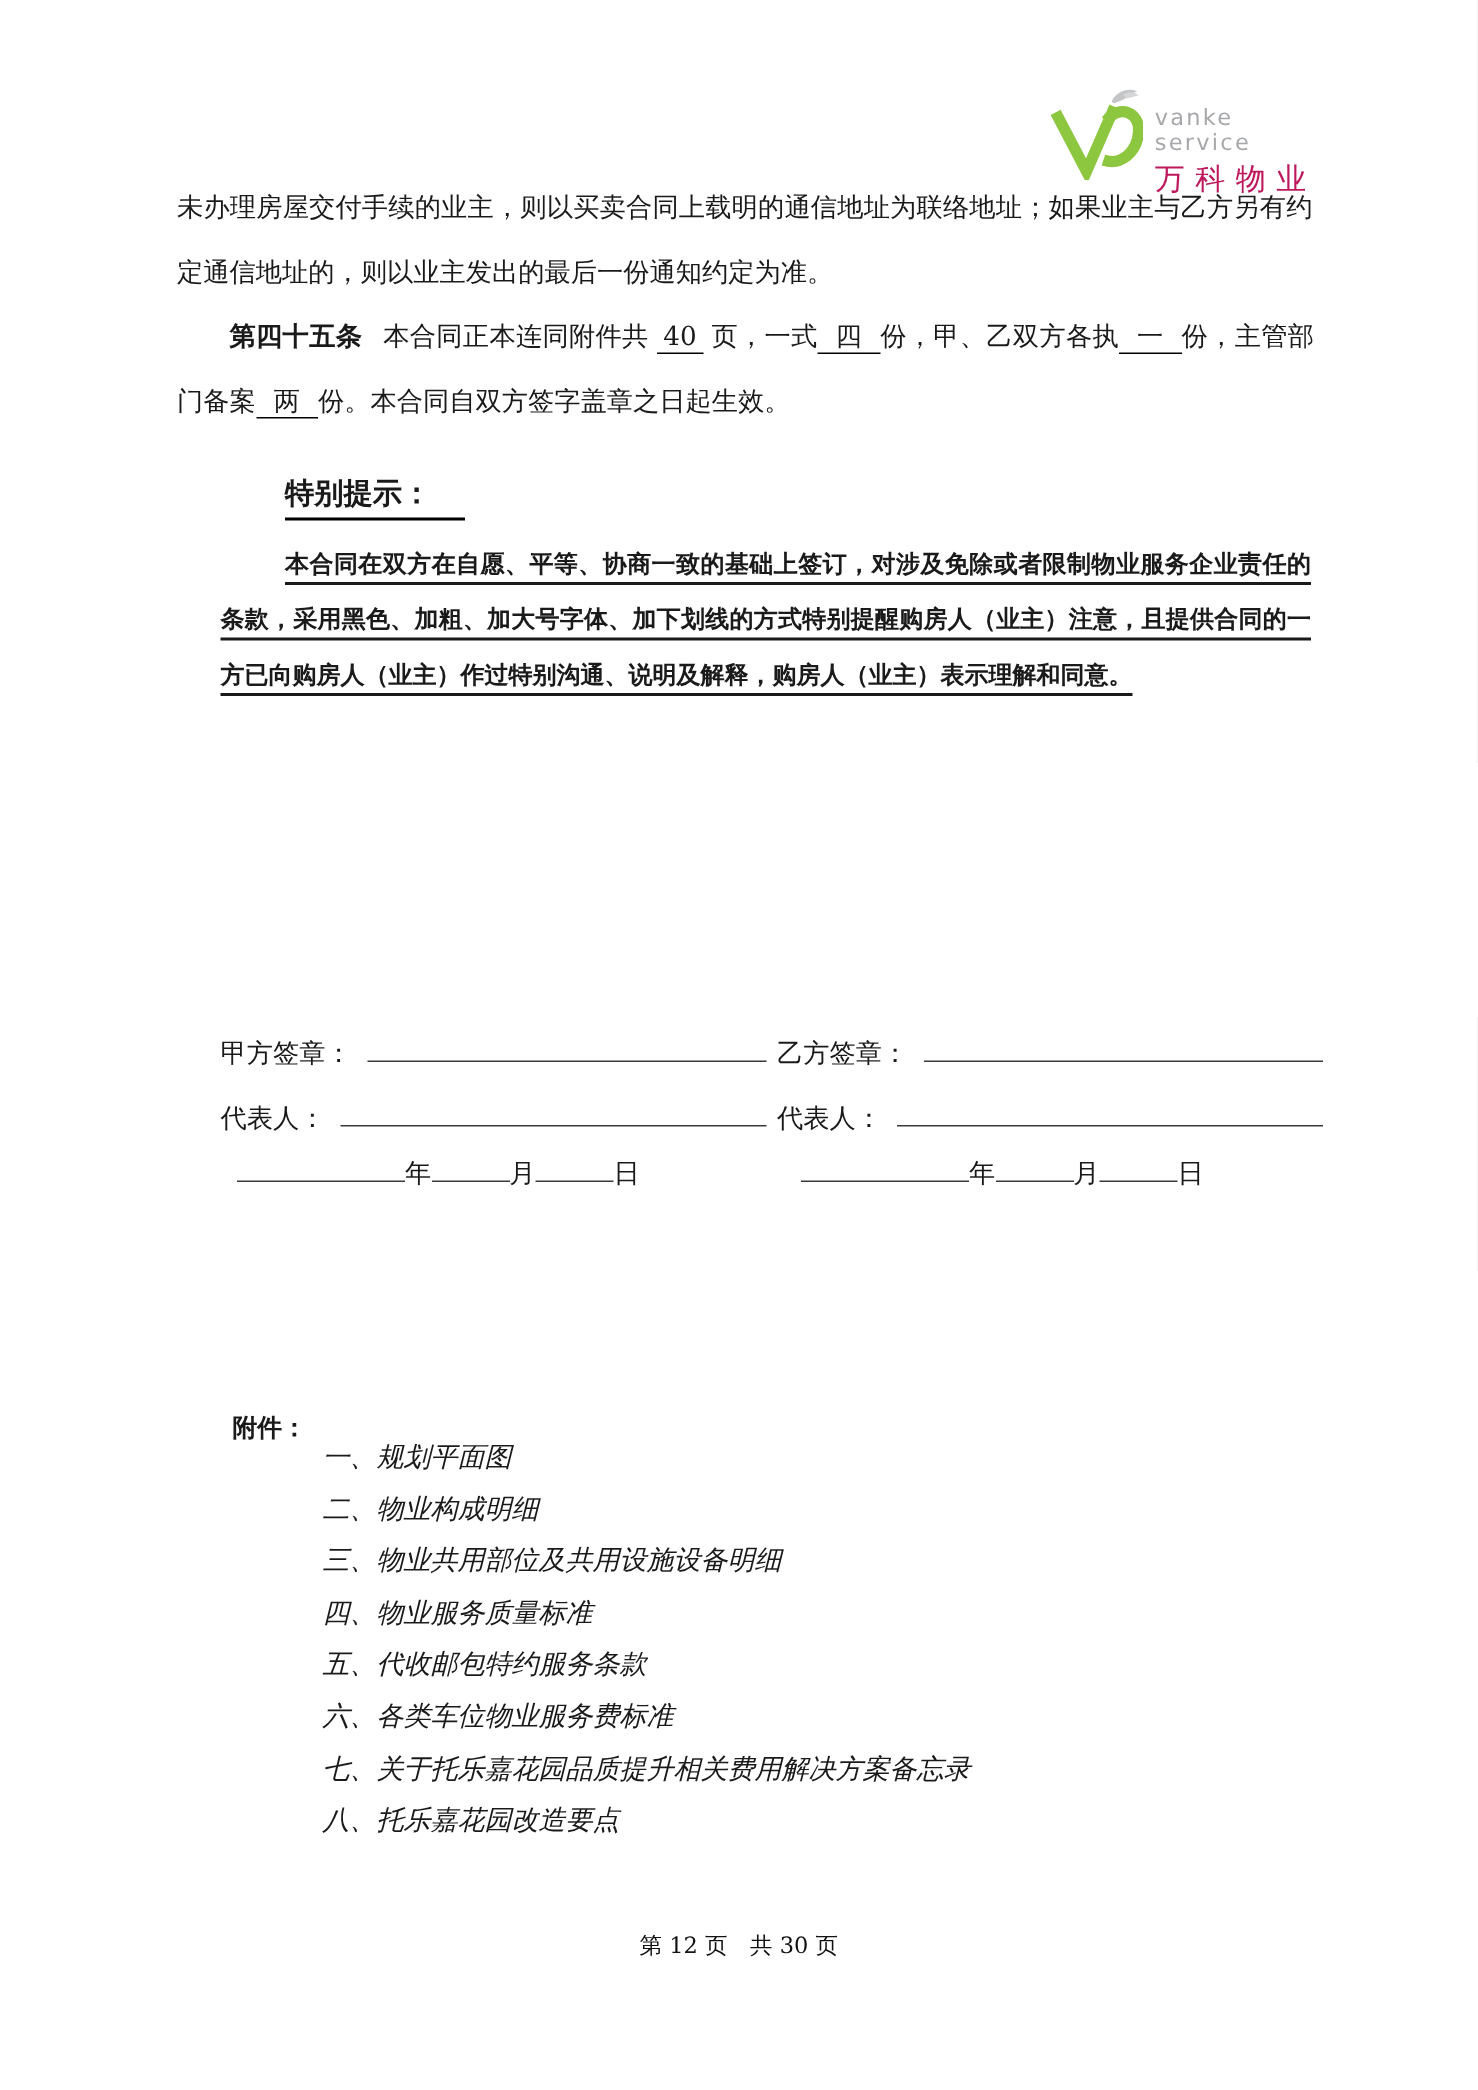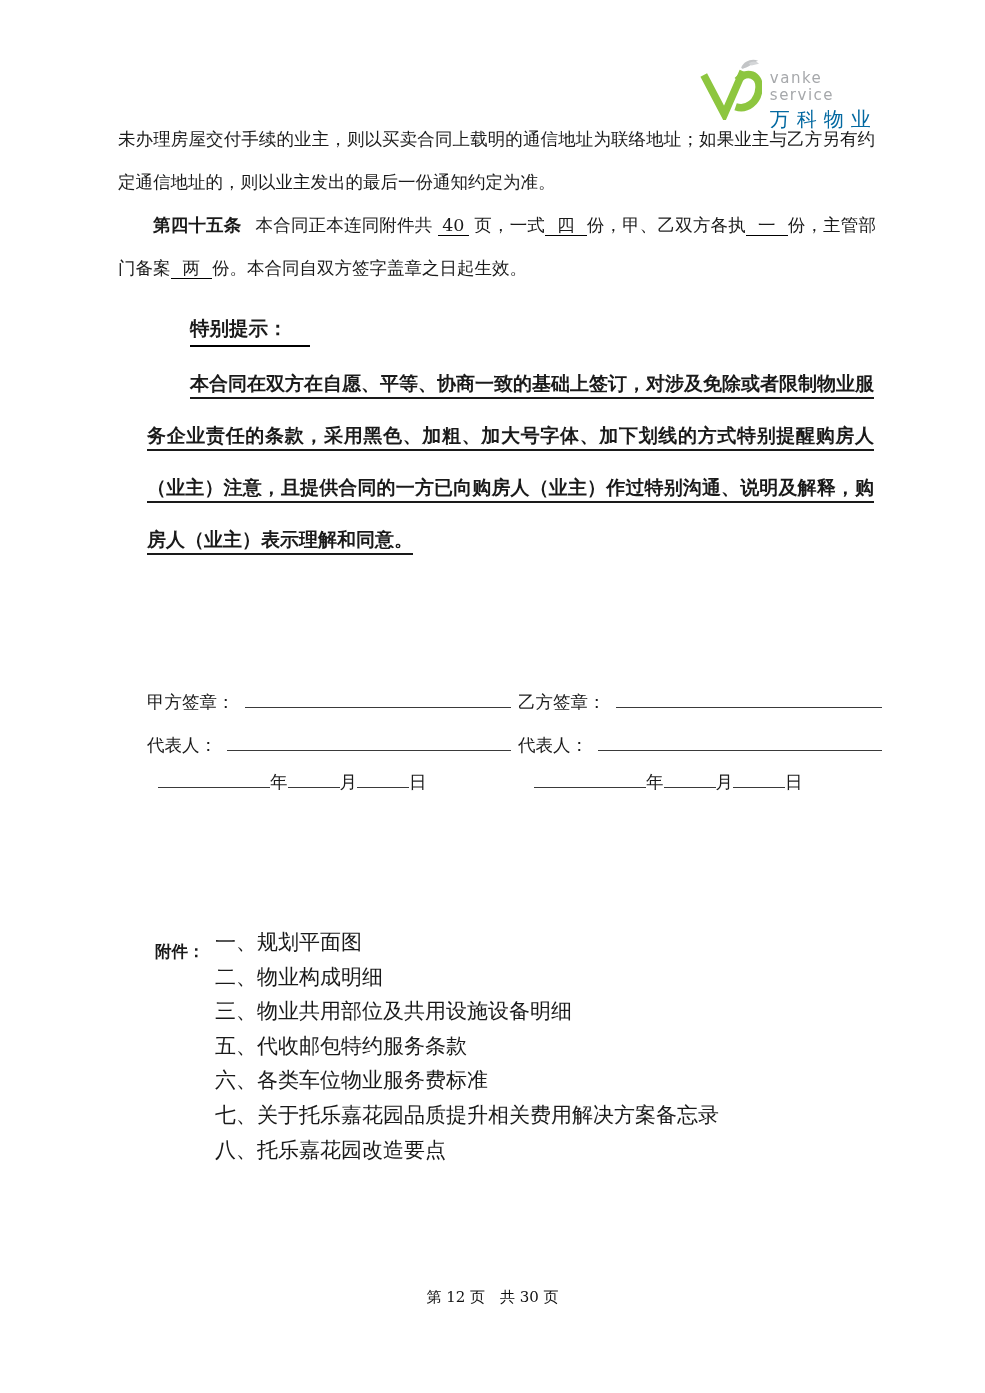--- a/index.html
+++ b/index.html
@@ -12,49 +12,49 @@
     color:#1a1a1a;
     overflow:hidden;
   }
   .abs{position:absolute;}
   
   .logo{top:56px;left:700px;width:185px;height:70px;display:flex;align-items:flex-start;}
   .logo svg{display:block;}
   .logo-text{margin-left:8px;margin-top:14px;line-height:1.15;
     font-family:"DejaVu Sans","Liberation Sans",sans-serif;}
   .logo-en{font-size:15px;color:#a6a8ab;letter-spacing:1.5px;}
-  .logo-cn{font-size:20px;color:#0369a1;letter-spacing:7px;margin-top:3px;}
+  .logo-cn{font-size:20px;color:#be185d;letter-spacing:7px;margin-top:3px;}
   
   .para{font-size:17.5px;line-height:43px;text-align:justify;}
   .p1{top:118px;left:118px;width:757px;}
   .clause{top:204px;left:118px;width:758px;text-indent:35px;}
   .clause-label{font-weight:bold;margin-right:14px;margin-top:28px;}
   .u{border-bottom:1.5px solid #000;}
   .pad{padding:0 12px;}
   .pad-sm{padding:0 4px;}
   
   .notice-heading{top:315px;left:190px;font-size:19.5px;font-weight:bold;
     font-family:"DejaVu Sans","Liberation Sans",sans-serif;text-align:center;}
   .notice-heading .hwrap{border-bottom:2px solid #000;padding-right:22px;padding-bottom:3px;display:inline-block;}
   .notice-body{top:357px;left:147px;width:727px;
     font-family:"DejaVu Sans","Liberation Sans",sans-serif;
-    font-size:19px;font-weight:bold;line-height:52px;
+    font-size:16px;font-weight:bold;line-height:37px;
     text-align:justify;text-indent:43px;
     text-decoration:underline;text-decoration-thickness:1.8px;text-underline-offset:7px;}
   
   .sig-row{font-size:17.5px;}
   .sig-label{margin-right:10px;}
   .line{display:inline-block;border-bottom:1.5px solid #3a3a3a;vertical-align:baseline;}
   .seal-line{width:266px;}
   .rep-line{width:284px;}
   .y-line{width:112px;}
   .md-line{width:52px;}
   
   .att-label{top:941px;left:155px;font-size:16.5px;font-weight:bold;}
-  .att-list{top:925px;left:215px;font-size:21px;line-height:34.6px;}
+  .att-list{top:955px;left:215px;font-size:18px;line-height:34.6px;font-style:italic;}
   
   .footer{top:1288px;left:0;width:100%;text-align:center;font-size:15px;color:#111;}
 </style>
 </head>
 <body>
 
 <div class="page">
 
   <div class="abs logo">
     <svg width="66" height="64" viewBox="0 0 66 64">
@@ -103,20 +103,21 @@
   </div>
   <div class="abs sig-row" style="top:770px;left:534px;">
     <span class="line y-line"></span><span>年</span><span class="line md-line"></span><span>月</span><span class="line md-line"></span><span>日</span>
   </div>
 
   <div class="abs att-label">附件：</div>
   <div class="abs att-list">
     <div>一、规划平面图</div>
     <div>二、物业构成明细</div>
     <div>三、物业共用部位及共用设施设备明细</div>
+    <div>四、物业服务质量标准</div>
     <div>五、代收邮包特约服务条款</div>
     <div>六、各类车位物业服务费标准</div>
     <div>七、关于托乐嘉花园品质提升相关费用解决方案备忘录</div>
     <div>八、托乐嘉花园改造要点</div>
   </div>
 
   <div class="abs footer">第 12 页　共 30 页</div>
 
 </div>
 

